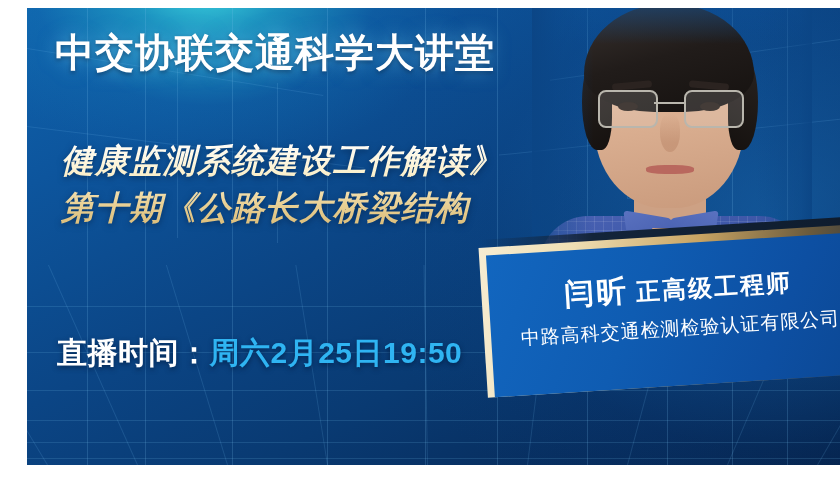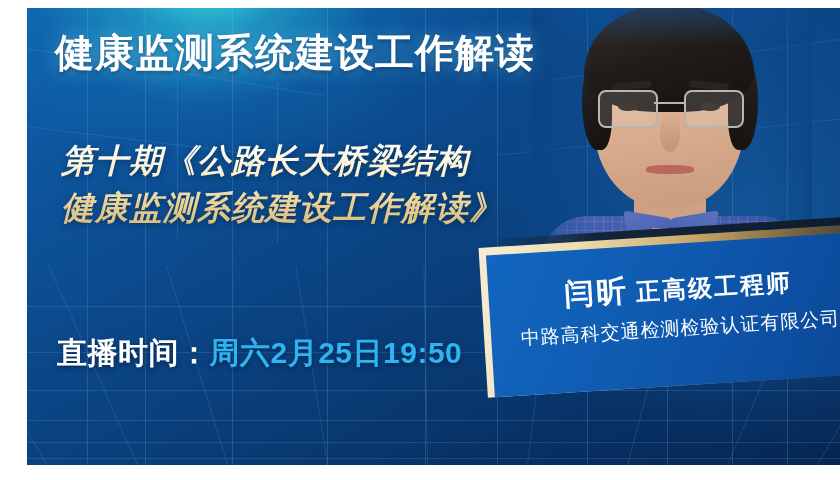--- a/index.html
+++ b/index.html
@@ -196,25 +196,25 @@
     <div class="glasses">
       <div class="lens l"></div>
         <div class="bridge"></div>
         <div class="lens r"></div>
     </div>
     <div class="nose"></div>
     <div class="mouth"></div>
     <div id="portrait-fade"></div>
   </div>
 
-  <div id="title">健康监测系统建设工作解读</div>
+  <div id="title">中交协联交通科学大讲堂</div>
 
   <div id="subtitle">
+    <span class="l">健康监测系统建设工作解读》</span>
     <span class="l">第十期《公路长大桥梁结构</span>
-    <span class="l">健康监测系统建设工作解读》</span>
   </div>
 
   <div id="live-time">
     <span class="lbl">直播时间：</span><span class="val">周六2月25日19:50</span>
   </div>
 
   <div id="speaker-card">
     <div id="card-shadow"></div>
     <div id="card-gold"></div>
     <div id="card-body">

